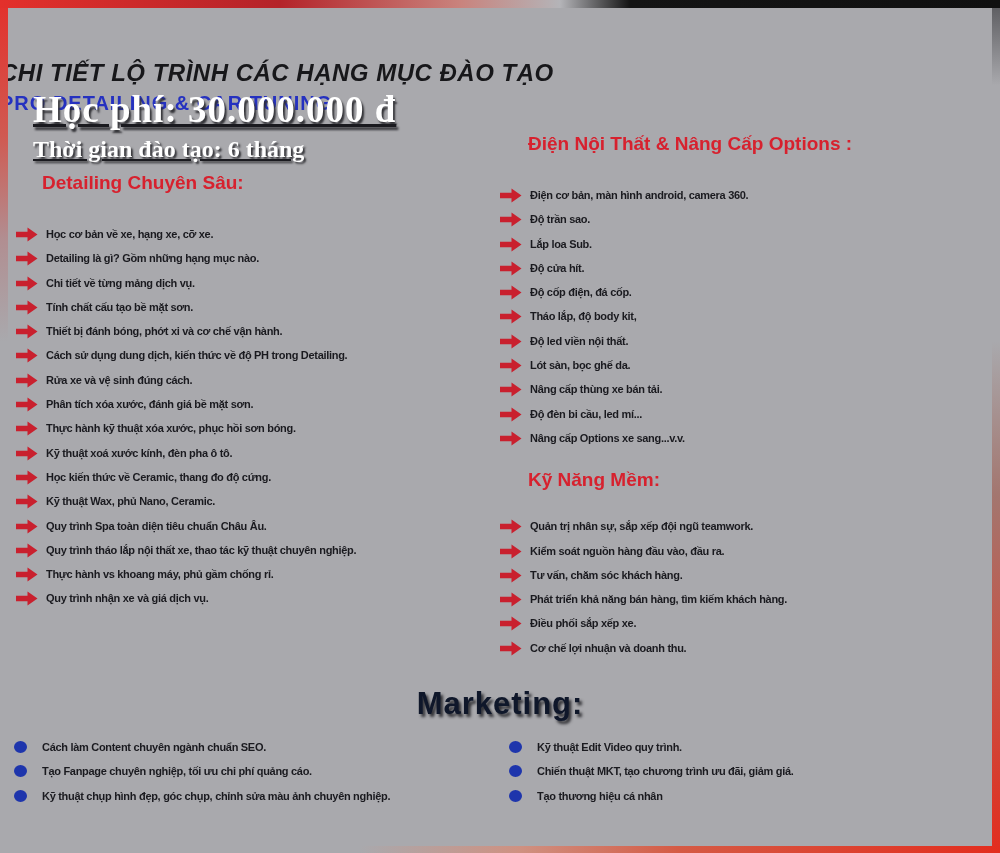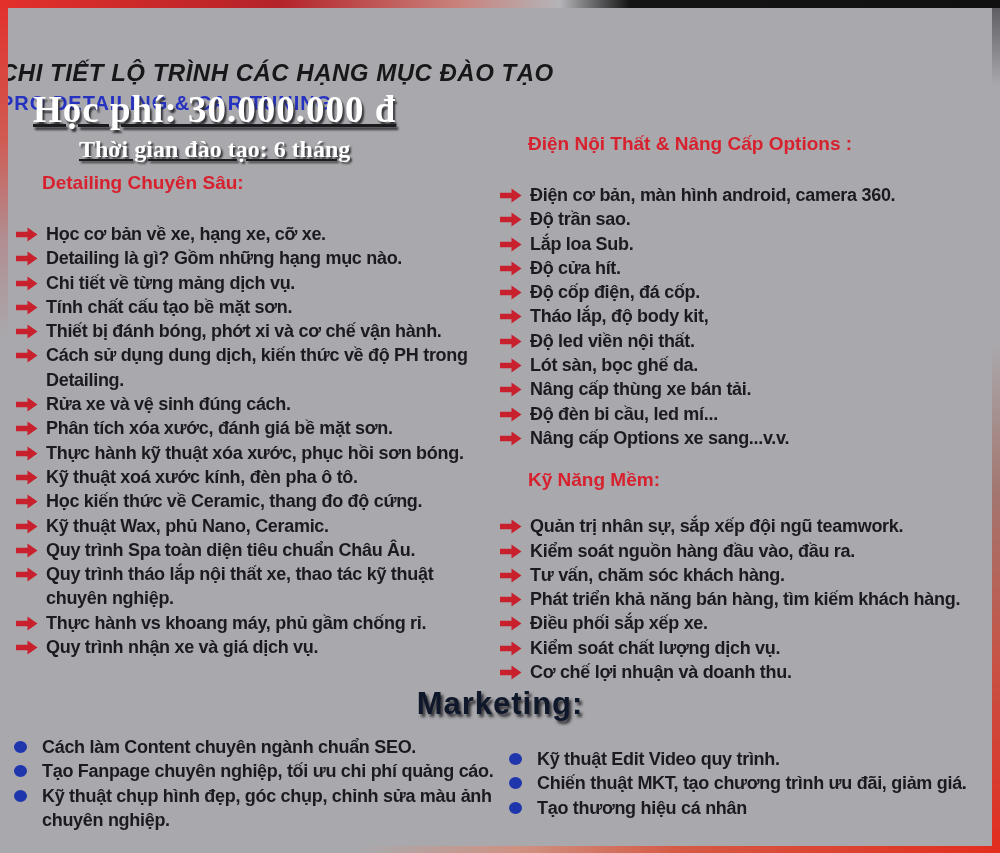--- a/index.html
+++ b/index.html
@@ -20,33 +20,33 @@
     background:linear-gradient(to right,#a9a9ad 0%,#a9a9ad 36%,#cf9181 52%,#d55a44 68%,#e32d1e 100%);}
 
   .header{position:absolute;top:27px;left:0;right:0;text-align:left;margin-top:32px;}
   .header-title{font-weight:bold;font-style:italic;font-size:24px;letter-spacing:.5px;color:#17171a;}
   .header-subtitle{font-weight:bold;font-size:20px;letter-spacing:1px;color:#2531c0;margin-top:5px;}
 
   .price{position:absolute;left:33px;top:88px;text-decoration:underline;}
   .tuition{font-family:"Liberation Serif","DejaVu Serif",serif;font-weight:bold;font-size:37px;
     color:#fff;letter-spacing:1px;text-shadow:2px 3px 2px rgba(45,45,50,.95);}
   .duration{font-family:"Liberation Serif","DejaVu Serif",serif;font-weight:bold;font-size:24px;
-    color:#fff;margin-top:5px;text-shadow:2px 2px 2px rgba(45,45,50,.95);text-align:center;}
+    color:#fff;margin-top:5px;text-shadow:2px 2px 2px rgba(45,45,50,.95);}
 
   .section-heading{color:#d7212e;font-weight:bold;font-size:19px;line-height:22px;}
 
   .col-left{position:absolute;left:16px;top:172px;width:478px;}
   .col-left .section-heading{margin-left:26px;margin-bottom:28px;}
   .col-right{position:absolute;left:500px;top:133px;width:494px;}
   .col-right .section-heading{margin-left:28px;margin-bottom:28px;}
   .col-right .second{margin-top:19px;margin-bottom:23px;}
 
   ul.list{list-style:none;margin:0;padding:0;}
   ul.list li{display:flex;align-items:flex-start;line-height:24.3px;}
-  .item-text{font-size:18px;font-weight:bold;letter-spacing:-.3px;color:#1a1a1f;}
+  .item-text{font-size:11px;font-weight:bold;letter-spacing:-.3px;color:#1a1a1f;}
   .arrow{flex:0 0 30px;display:flex;}
   .arrow svg{margin-top:5px;}
   .dot{flex:0 0 28px;display:flex;}
   .dot i{display:block;width:13px;height:12px;border-radius:50%;background:#1e35ac;margin-top:6px;}
 
   .marketing{position:absolute;left:0;right:0;top:686px;}
   .marketing-title{text-align:center;font-weight:bold;font-size:31px;letter-spacing:1px;
     color:#0f172a;text-shadow:2.5px 3px 3px rgba(35,35,40,.9);}
   .marketing-cols{display:flex;margin-top:13px;padding:0 10px 0 14px;align-items:center;}
   .m-left{width:495px;flex:0 0 495px;}
@@ -366,28 +366,20 @@
 
         <li>
           <span class="arrow">
             <svg width="22" height="15" viewBox="0 0 22 15">
               <path d="M0 4.8 H11.5 V0.6 L21.5 7.5 L11.5 14.4 V10.2 H0 Z" fill="#c9202e"></path>
             </svg>
           </span>
           <span class="item-text">Điều phối sắp xếp xe.</span>
         </li>
 
-        <li>
-          <span class="arrow">
-            <svg width="22" height="15" viewBox="0 0 22 15">
-              <path d="M0 4.8 H11.5 V0.6 L21.5 7.5 L11.5 14.4 V10.2 H0 Z" fill="#c9202e"></path>
-            </svg>
-          </span>
-          <span class="item-text">Kiểm soát chất lượng dịch vụ.</span>
-        </li>
 
         <li>
           <span class="arrow">
             <svg width="22" height="15" viewBox="0 0 22 15">
               <path d="M0 4.8 H11.5 V0.6 L21.5 7.5 L11.5 14.4 V10.2 H0 Z" fill="#c9202e"></path>
             </svg>
           </span>
           <span class="item-text">Cơ chế lợi nhuận và doanh thu.</span>
         </li>
       </ul>

